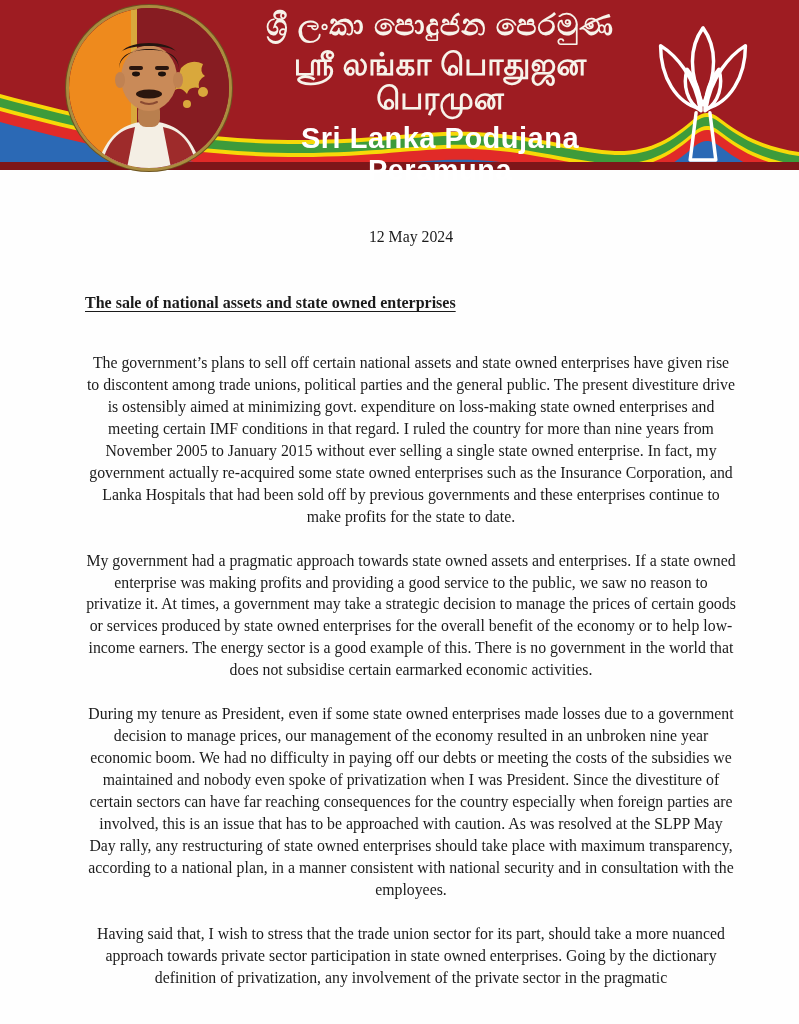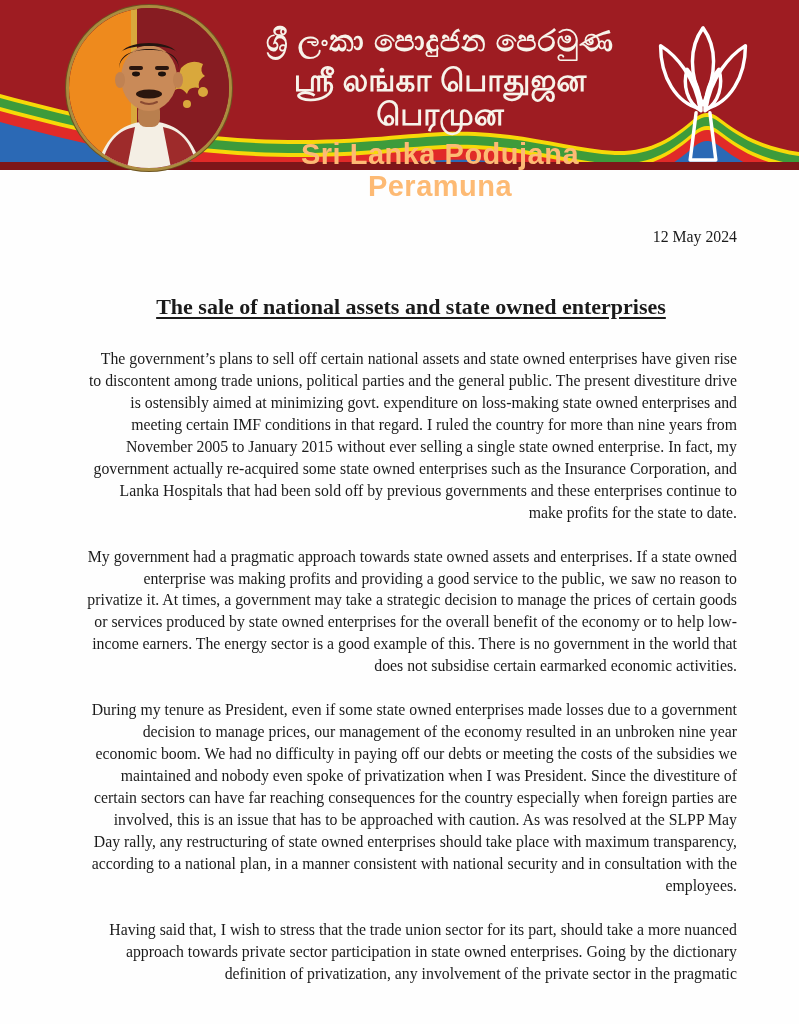--- a/index.html
+++ b/index.html
@@ -3,39 +3,39 @@
 <meta charset="utf-8">
 <style>
   html,body{margin:0;padding:0;background:#ffffff;}
   .page{position:relative;width:799px;height:1024px;background:#fefefe;overflow:hidden;
         font-family:"Liberation Serif", serif;color:#1b1b1b;}
 
   
   .letterhead{position:relative;width:799px;height:170px;background:#9e1c22;}
   .wave-svg{position:absolute;left:0;top:0;width:799px;height:170px;display:block;}
 
-  .party-names{position:absolute;left:238px;top:24px;width:404px;text-align:center;
+  .party-names{position:absolute;left:238px;top:8px;width:404px;text-align:center;
                color:#f7f3ea;font-weight:bold;line-height:1.1;
                font-family:"Liberation Sans", sans-serif;}
   .name-sinhala{font-size:30px;margin-bottom:7px;letter-spacing:1px;}
   .name-tamil{font-size:31px;margin-bottom:7px;}
-  .name-english{font-size:29px;color:#fdba74;letter-spacing:.5px;}
+  .name-english{font-size:29px;color:#ffffff;letter-spacing:.5px;}
 
   .portrait{position:absolute;left:66px;top:5px;width:160px;height:160px;border-radius:50%;
             border:3px solid #ab8c3f;overflow:hidden;background:#8c1c22;box-shadow:0 0 0 1px #6d5520;}
   .portrait svg{display:block;}
 
   .lotus{position:absolute;left:642px;top:18px;width:122px;height:148px;}
 
   
   .letter{position:relative;padding:0 62px 0 85px;}
   .date-line{margin:0;padding-top:56px;text-align:right;font-size:15.5px;}
-  .letter-title{margin:46px 0 28px 0;text-align:center;font-size:22px;font-weight:bold;
+  .letter-title{margin:46px 0 40px 0;text-align:left;font-size:16px;font-weight:bold;
                 text-decoration:underline;text-underline-offset:3px;}
-  .letter p{margin:0 0 22px 0;font-size:15.8px;line-height:1.39;text-align:right;
+  .letter p{margin:0 0 22px 0;font-size:15.8px;line-height:1.39;text-align:center;
             max-width:655px;}
 </style>
 </head>
 <body>
 
 <div class="page">
 
   <header class="letterhead">
 
     <svg class="wave-svg" viewBox="0 0 799 170" preserveAspectRatio="none" aria-hidden="true">

